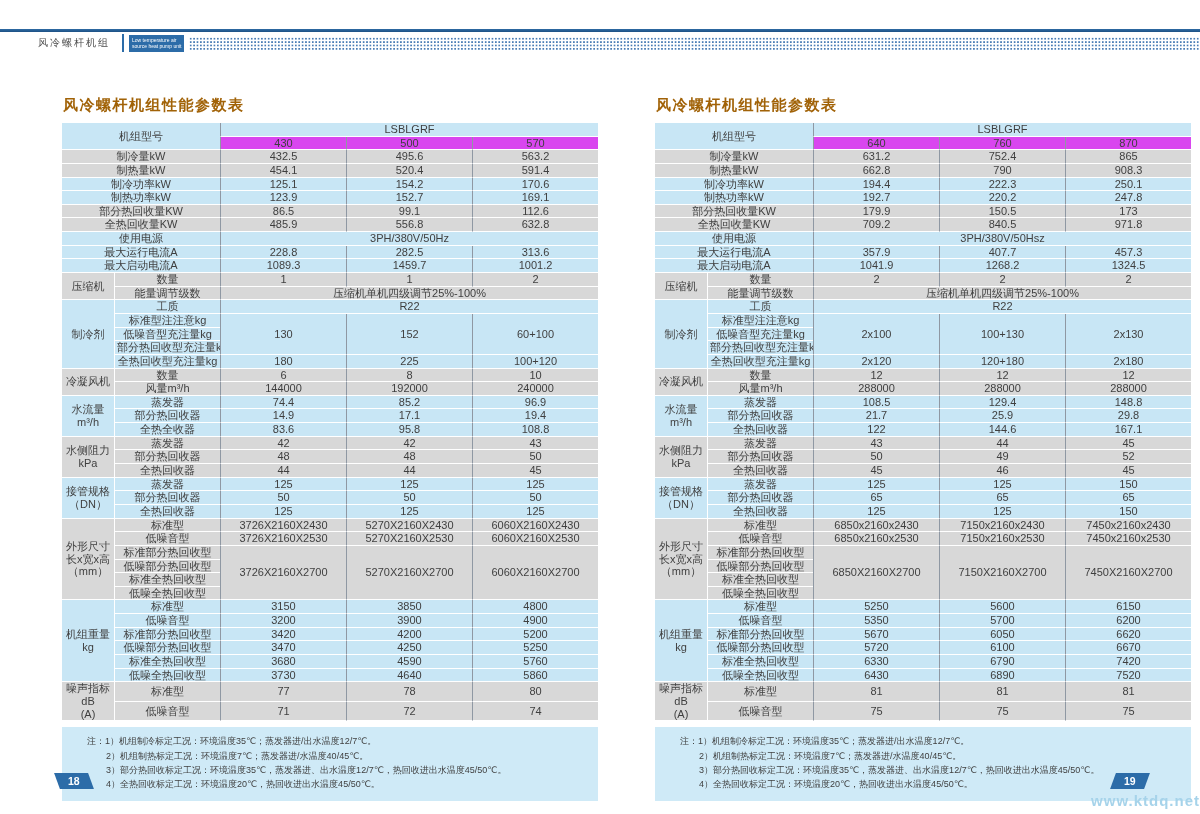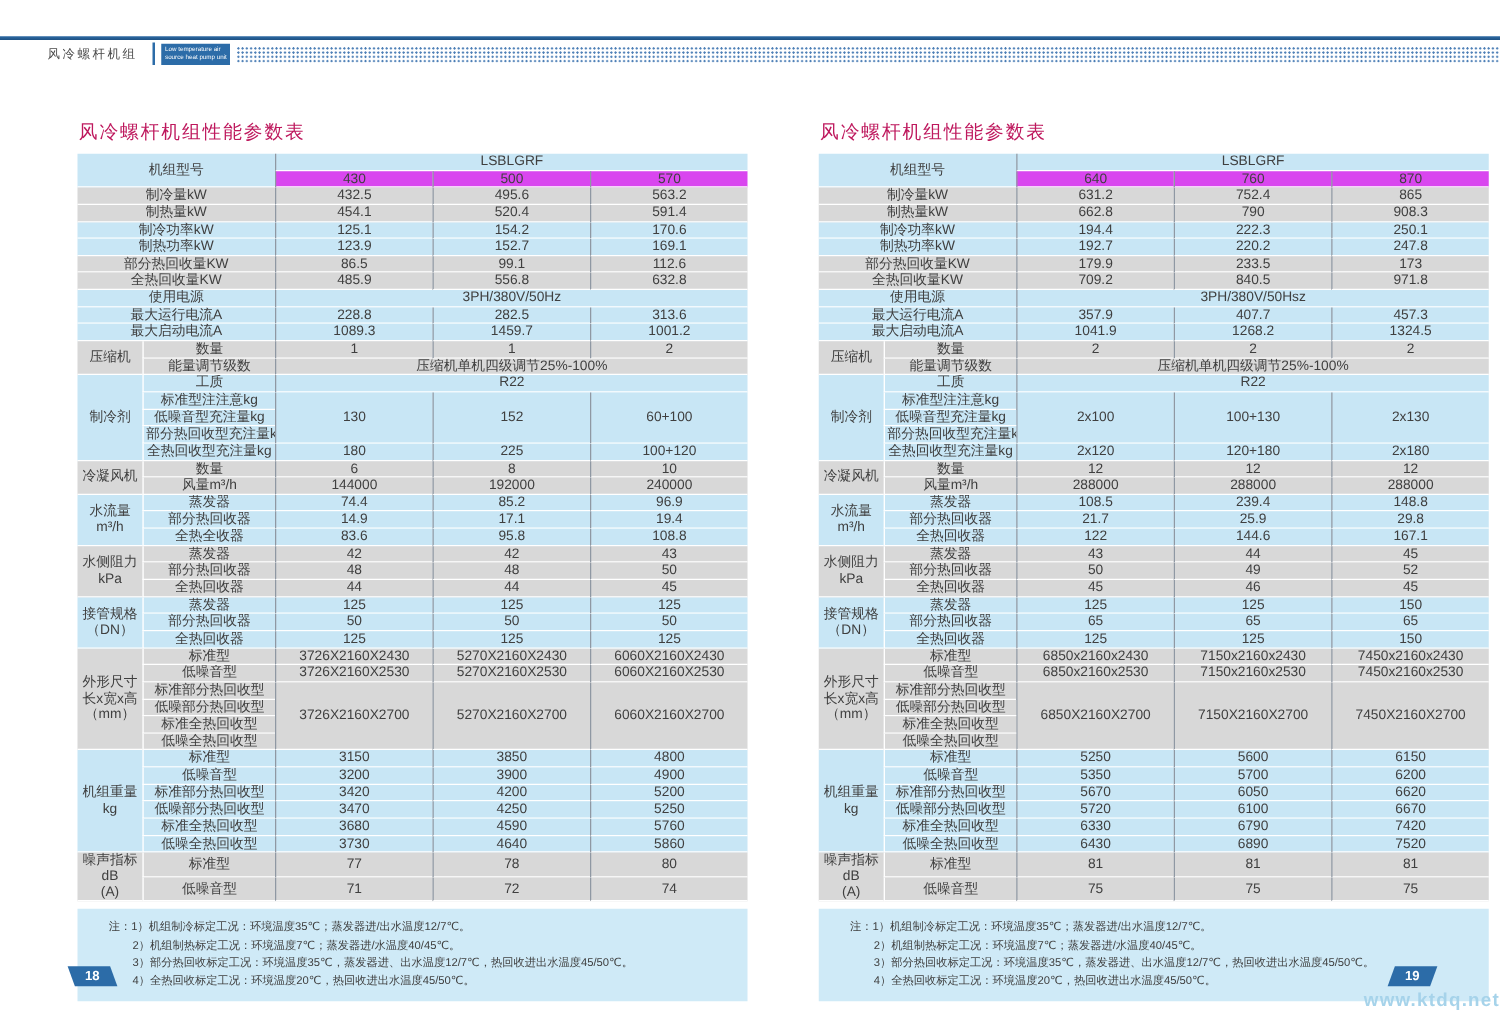--- a/index.html
+++ b/index.html
@@ -15,21 +15,21 @@
   .ph-label{padding-left:38px;font-size:10px;letter-spacing:2px;color:#4a4a4a;white-space:nowrap;}
   .ph-divider{width:2px;height:18px;background:#2c6ca8;margin:0 5px 0 12px;}
   .ph-badge{background:#2c6ca8;color:#fff;font-size:5px;line-height:1.3;
     padding:2px 3px;white-space:nowrap;}
   .ph-dots{flex:1;height:13px;margin-left:5px;
     background-image:radial-gradient(circle,#4a7db5 0.8px,transparent 1px);
     background-size:3.4px 3.4px;}
   
   .col{position:absolute;top:96px;width:536px;}
   #col-left{left:62px;} #col-right{left:655px;}
-  .tbl-title{font-size:15px;font-weight:normal;color:#be185d;letter-spacing:1.5px;margin:0 0 8px 1px;}
+  .tbl-title{font-size:15px;font-weight:bold;color:#a16207;letter-spacing:1.5px;margin:0 0 8px 1px;}
   
   table.spec{width:536px;border-collapse:separate;border-spacing:0;table-layout:fixed;
     font-size:11px;color:#3f3f3f;}
   table.spec td{height:11.8px;padding:0 2px;text-align:center;vertical-align:middle;
     border-bottom:1px solid #fff;overflow:hidden;line-height:1.15;}
   td.v{border-left:1px solid #8f98a3;white-space:nowrap;}
   td.s{border-left:1px solid #fff;white-space:nowrap;}
   td.l{white-space:nowrap;}
   td.g{white-space:pre-line;}
   .blue{background:#c8e6f5;} .gray{background:#d8d8d8;} .light{background:#d946ef;}
@@ -373,21 +373,21 @@
             </tr>
             <tr>
               <td class="l blue" colspan="2">制热功率kW</td>
               <td class="v blue" rowspan="1">192.7</td>
               <td class="v blue" rowspan="1">220.2</td>
               <td class="v blue" rowspan="1">247.8</td>
             </tr>
             <tr>
               <td class="l gray" colspan="2">部分热回收量KW</td>
               <td class="v gray" rowspan="1">179.9</td>
-              <td class="v gray" rowspan="1">233.5</td>
+              <td class="v gray" rowspan="1">150.5</td>
               <td class="v gray" rowspan="1">173</td>
             </tr>
             <tr>
               <td class="l gray" colspan="2">全热回收量KW</td>
               <td class="v gray" rowspan="1">709.2</td>
               <td class="v gray" rowspan="1">840.5</td>
               <td class="v gray" rowspan="1">971.8</td>
             </tr>
             <tr>
               <td class="l blue" colspan="2">使用电源</td>
@@ -450,21 +450,21 @@
               <td class="s gray">风量m³/h</td>
               <td class="v gray" rowspan="1">288000</td>
               <td class="v gray" rowspan="1">288000</td>
               <td class="v gray" rowspan="1">288000</td>
             </tr>
             <tr>
               <td class="g blue" rowspan="3">水流量
 m³/h</td>
               <td class="s blue">蒸发器</td>
               <td class="v blue" rowspan="1">108.5</td>
-              <td class="v blue" rowspan="1">239.4</td>
+              <td class="v blue" rowspan="1">129.4</td>
               <td class="v blue" rowspan="1">148.8</td>
             </tr>
             <tr>
               <td class="s blue">部分热回收器</td>
               <td class="v blue" rowspan="1">21.7</td>
               <td class="v blue" rowspan="1">25.9</td>
               <td class="v blue" rowspan="1">29.8</td>
             </tr>
             <tr>
               <td class="s blue">全热回收器</td>

